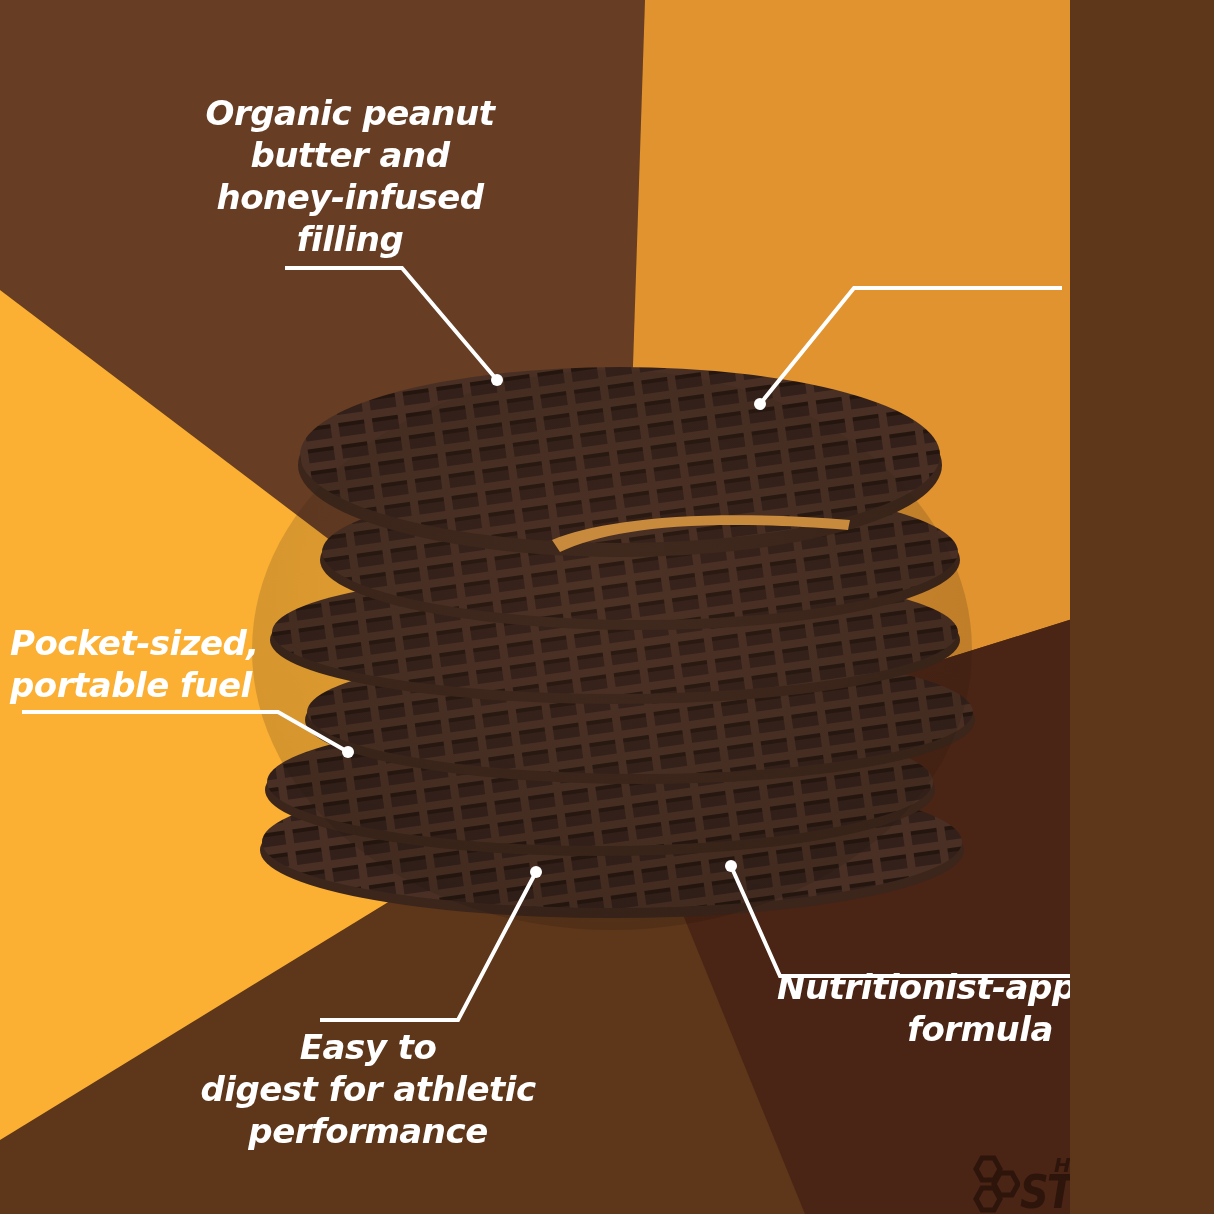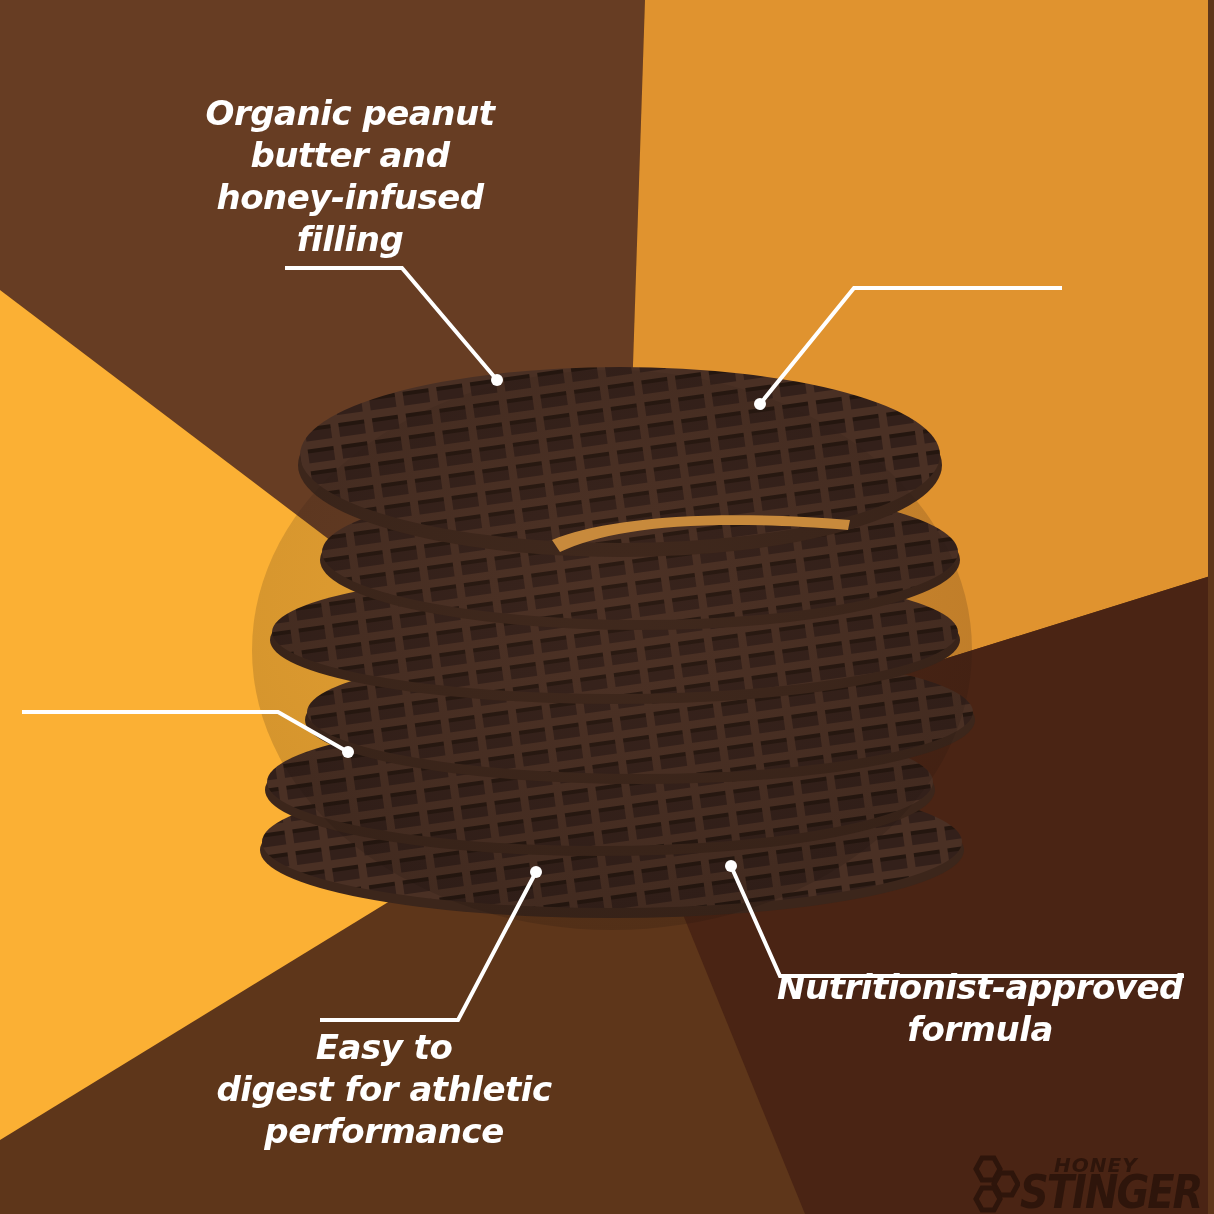--- a/index.html
+++ b/index.html
@@ -1,17 +1,17 @@
 <!DOCTYPE html>
 <html><head>
 <meta charset="utf-8">
 <style>
   html, body { margin: 0; padding: 0; }
   body { width: 1214px; height: 1214px; overflow: hidden; background: #5e361a; }
-  .stage { position: relative; width: 1208px; height: 1214px; overflow: hidden; }
+  .stage { position: relative; width: 1070px; height: 1214px; overflow: hidden; }
   .bg { position: absolute; inset: 0; }
   .callout {
     position: absolute; color: #ffffff; text-align: center;
     font-family: "DejaVu Sans", sans-serif; font-weight: bold; font-style: italic;
     font-size: 34px; line-height: 42px; letter-spacing: -0.5px;
     white-space: pre-line;
   }
   .logo { position: absolute; left: 968px; top: 1128px; width: 222px; height: 64px; margin-top: 25px; }
   .logo-word { position: absolute; font-family: "DejaVu Sans", sans-serif; font-style: italic; font-weight: bold; color: #2e150b; }
 </style>
@@ -73,21 +73,23 @@
       <circle cx="348" cy="752" r="6"></circle>
       <circle cx="536" cy="872" r="6"></circle>
       <circle cx="731" cy="866" r="6"></circle>
     </g>
   </svg>
 
   <div class="callout" style="left:150px; top:92px; width:400px;">Organic peanut
 butter and
 honey-infused
 filling</div>
-  <div class="callout" style="left:184px; top:1026px; width:400px;">Easy to
+  <div class="callout" style="left:10px; top:622px; width:270px; text-align:left;">Pocket-sized,
+portable fuel</div>
+  <div class="callout" style="left:168px; top:1026px; width:400px;">Easy to
 digest for athletic
 performance</div>
   <div class="callout" style="left:770px; top:966px; width:420px;">Nutritionist-approved
 formula</div>
 
   <div class="logo">
     <svg width="52" height="62" viewBox="0 0 52 62" style="position:absolute;left:0;top:2px;">
       <g fill="none" stroke="#2e150b" stroke-width="5">
         <polygon points="14,3 26,3 32,14 26,25 14,25 8,14"></polygon>
         <polygon points="32,18 44,18 50,29 44,40 32,40 26,29"></polygon>

